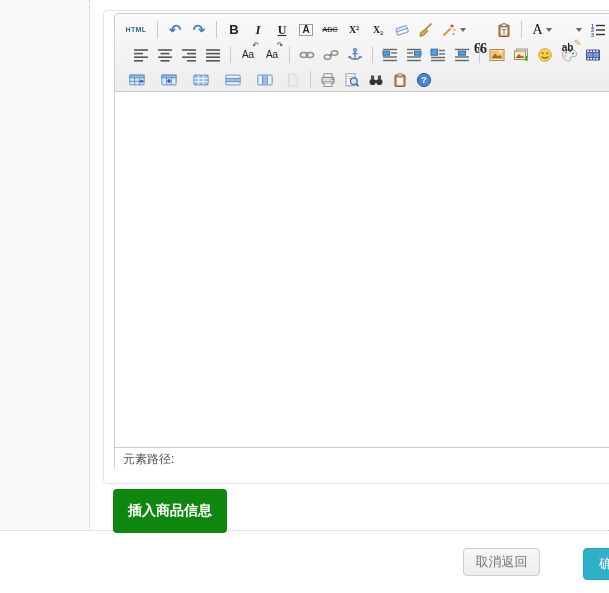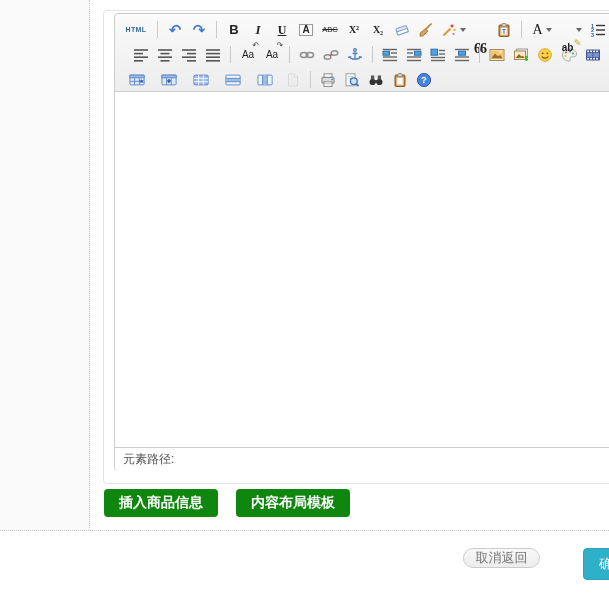--- a/index.html
+++ b/index.html
@@ -39,23 +39,23 @@
   .k-ab{font-size:10px;font-weight:bold;color:#222;position:relative;margin-top:36px;}
   .k-ab::after{content:"\270E";position:absolute;right:-8px;top:-4px;font-size:9px;color:#c8a020;}
   .k-case{font-size:10px;font-weight:normal;color:#222;position:relative;}
   .k-case1::after{content:"\21B6";position:absolute;right:-5px;top:-8px;font-size:8px;color:#333;}
   .k-case2::after{content:"\21B7";position:absolute;right:-5px;top:-8px;font-size:8px;color:#333;}
 
   .edit-area{height:355px;background:#fff;}
   .statusbar{height:24px;box-sizing:border-box;border-top:1px solid #ccc;background:#fff;border-radius:0 0 4px 4px;font-size:12px;color:#555;line-height:23px;padding-left:8px;}
 
   .action-row{position:absolute;left:104px;top:489px;display:flex;gap:18px;}
-  .btn-green{height:28px;display:inline-flex;align-items:center;padding:0 15px;background:#0f870f;color:#fff;font-size:14px;font-weight:bold;border-radius:4px;border:none;cursor:pointer;}
-
-  .footer-cancel{position:absolute;left:463px;top:548px;width:77px;height:20px;box-sizing:border-box;background:linear-gradient(#f8f8f8,#ececec);border:1px solid #ccc;border-radius:12px;color:#777;font-size:13px;display:flex;align-items:center;justify-content:center;cursor:pointer;}
+  .btn-green{height:44px;display:inline-flex;align-items:center;padding:0 15px;background:#0f870f;color:#fff;font-size:14px;font-weight:bold;border-radius:4px;border:none;cursor:pointer;margin-left:9px;}
+
+  .footer-cancel{position:absolute;left:463px;top:548px;width:77px;height:28px;box-sizing:border-box;background:linear-gradient(#f8f8f8,#ececec);border:1px solid #ccc;border-radius:4px;color:#777;font-size:13px;display:flex;align-items:center;justify-content:center;cursor:pointer;}
   .footer-confirm{position:absolute;left:583px;top:548px;width:56px;height:30px;background:#2fb0c9;border:1px solid #2aa2ba;border-radius:4px;color:#fff;font-size:13px;display:flex;align-items:center;justify-content:center;cursor:pointer;}
 </style>
 </head>
 <body>
 
 <div class="stage">
   <div class="left-strip"></div>
   <div class="h-divider"></div>
 
   <div class="panel"></div>
@@ -487,18 +487,17 @@
         </div>
     </div>
     <div class="edit-area"></div>
     <div class="statusbar">
       <span>元素路径:</span>
     </div>
   </div>
 
   <div class="action-row">
     <button class="btn-green">插入商品信息</button>
-    <button class="btn-green">内容布局模板</button>
   </div>
 
   <div class="footer-cancel">取消返回</div>
   <div class="footer-confirm">确认</div>
 </div>
 
 </body></html>

